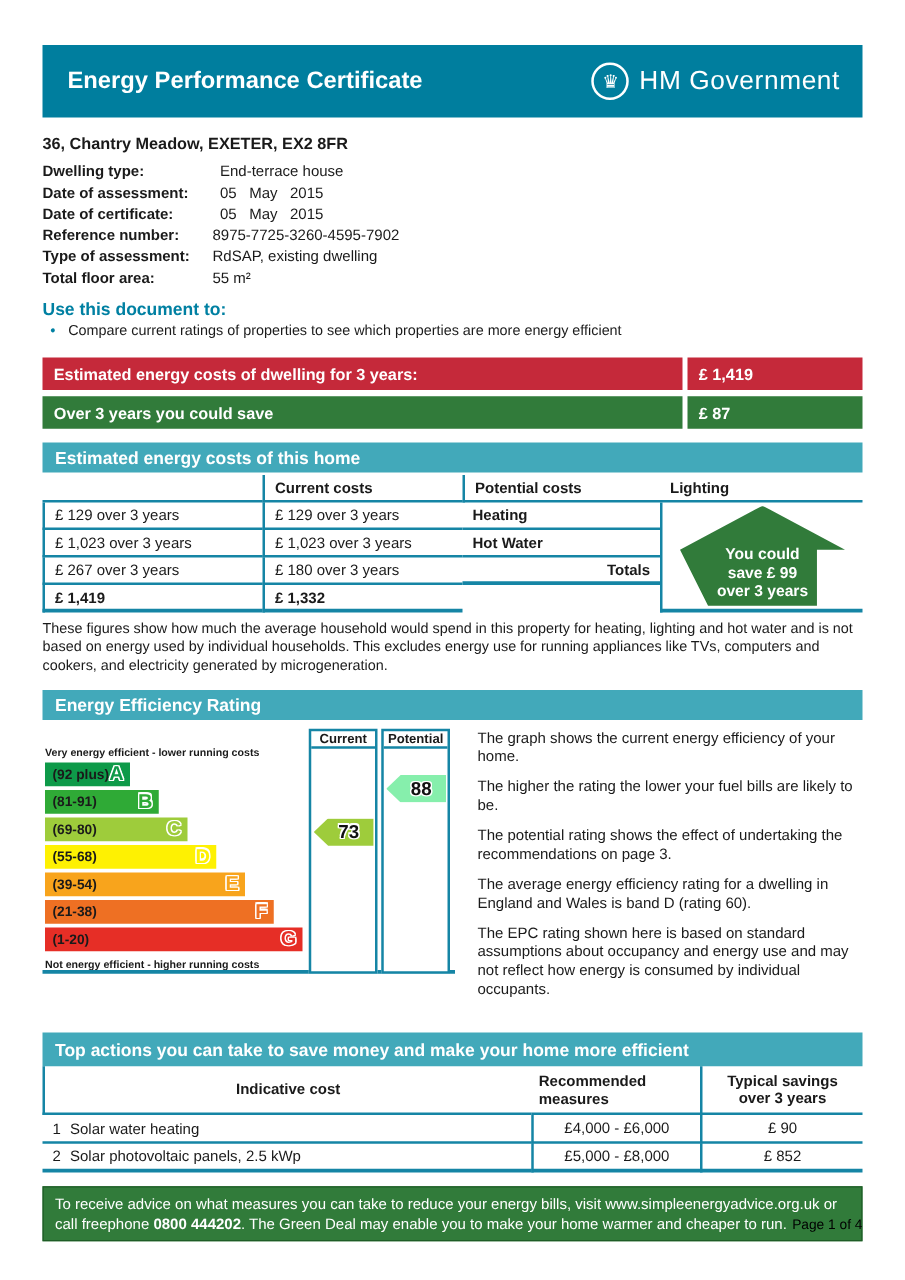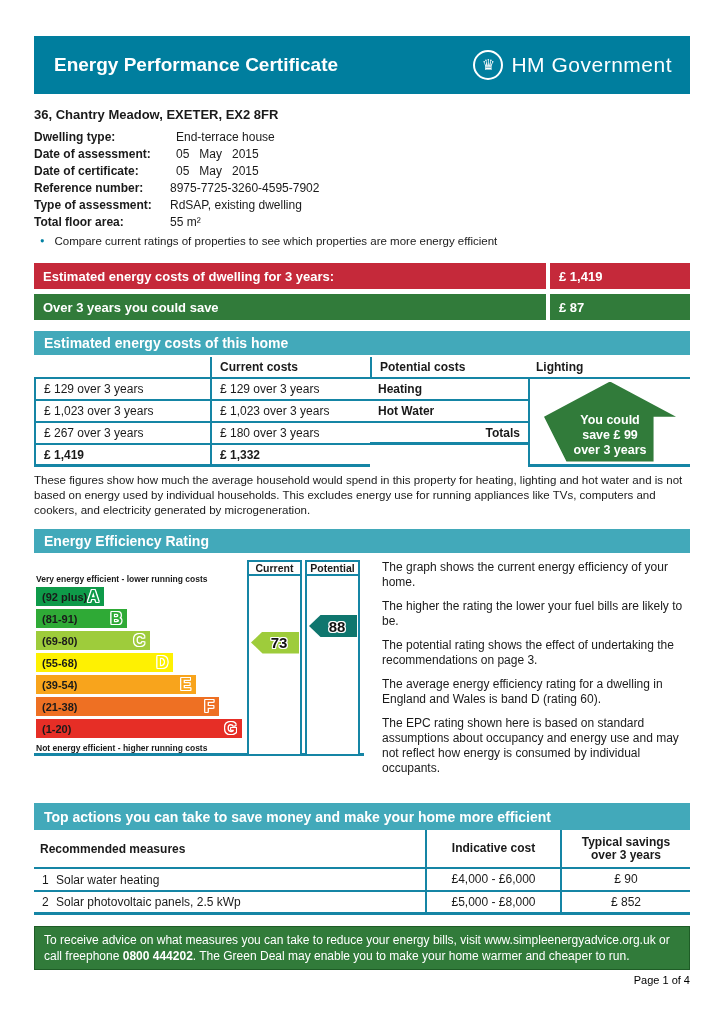--- a/index.html
+++ b/index.html
@@ -153,20 +153,21 @@
         <span class="dlabel">Type of assessment:</span>
         <span class="dvalue">RdSAP, existing dwelling</span>
       </div>
       <div class="drow">
         <span class="dlabel">Total floor area:</span>
         <span class="dvalue">55 m²</span>
       </div>
     </div>
   </div>
 
+  <div class="use-heading">Use this document to:</div>
   <div class="bullets">
     <div class="bullet">
         <span>Compare current ratings of properties to see which properties are more energy efficient</span>
       </div>
   </div>
 
   <div class="sum-banner red first">
     <div class="lbl">Estimated energy costs of dwelling for 3 years:</div>
     <div class="val">£ 1,419</div>
   </div>
@@ -260,38 +261,38 @@
         </div>
       <div class="epc-bottom-label">Not energy efficient - higher running costs</div>
       <div class="epc-baseline"></div>
 
       <div class="epc-col" style="left:213px">
         <div class="epc-col-hdr">Current</div>
         <div class="epc-arrow" style="top: 69.5px; background: rgb(158, 204, 59);">73</div>
       </div>
       <div class="epc-col" style="left:271px">
         <div class="epc-col-hdr">Potential</div>
-        <div class="epc-arrow" style="top: 53px; background: #0f766e;">88</div>
+        <div class="epc-arrow" style="top: 35px; background: #86efac;">88</div>
       </div>
     </div>
 
     <div class="rating-text">
       <p>The graph shows the current energy efficiency of your home.</p>
       <p>The higher the rating the lower your fuel bills are likely to be.</p>
       <p>The potential rating shows the effect of undertaking the recommendations on page 3.</p>
       <p>The average energy efficiency rating for a dwelling in England and Wales is band D (rating 60).</p>
       <p>The EPC rating shown here is based on standard assumptions about occupancy and energy use and may not reflect how energy is consumed by individual occupants.</p>
     </div>
   </div>
 
   <div class="section-banner tall" style="margin-top:18px">Top actions you can take to save money and make your home more efficient</div>
 
   <div class="actions-table">
+    <div class="at b vline hline center">Indicative cost</div>
     <div class="at b hline">Recommended measures</div>
-    <div class="at b vline hline center">Indicative cost</div>
     <div class="at b vline hline center">Typical savings over 3 years</div>
 
     <div class="at hline">
       <span class="m-num">1</span>
       <span>Solar water heating</span>
     </div>
     <div class="at vline hline center">£4,000 - £6,000</div>
     <div class="at vline hline center">£ 90</div>
 
     <div class="at bottom">

